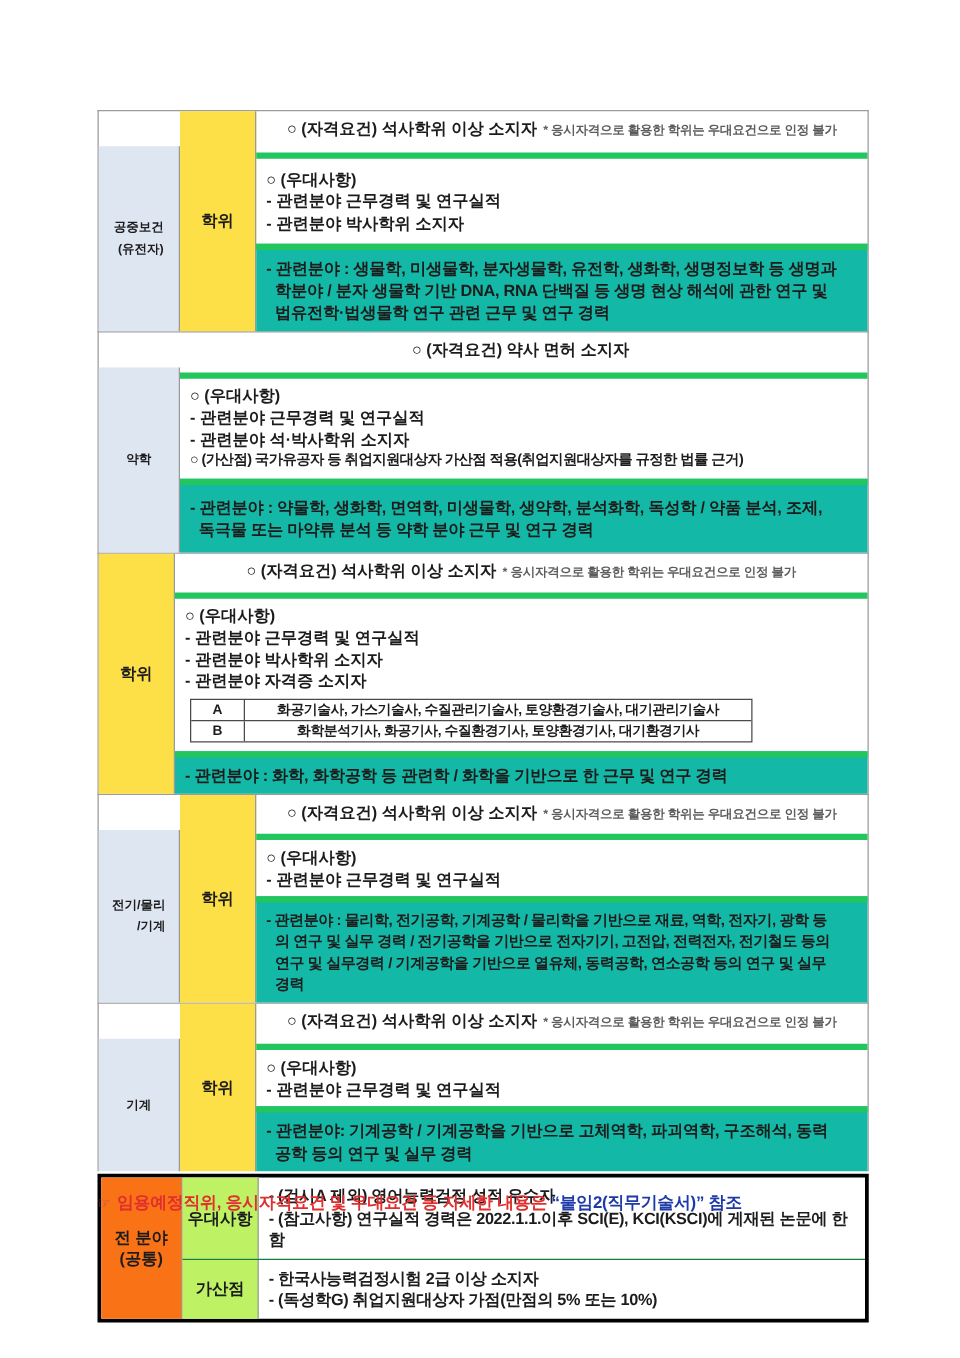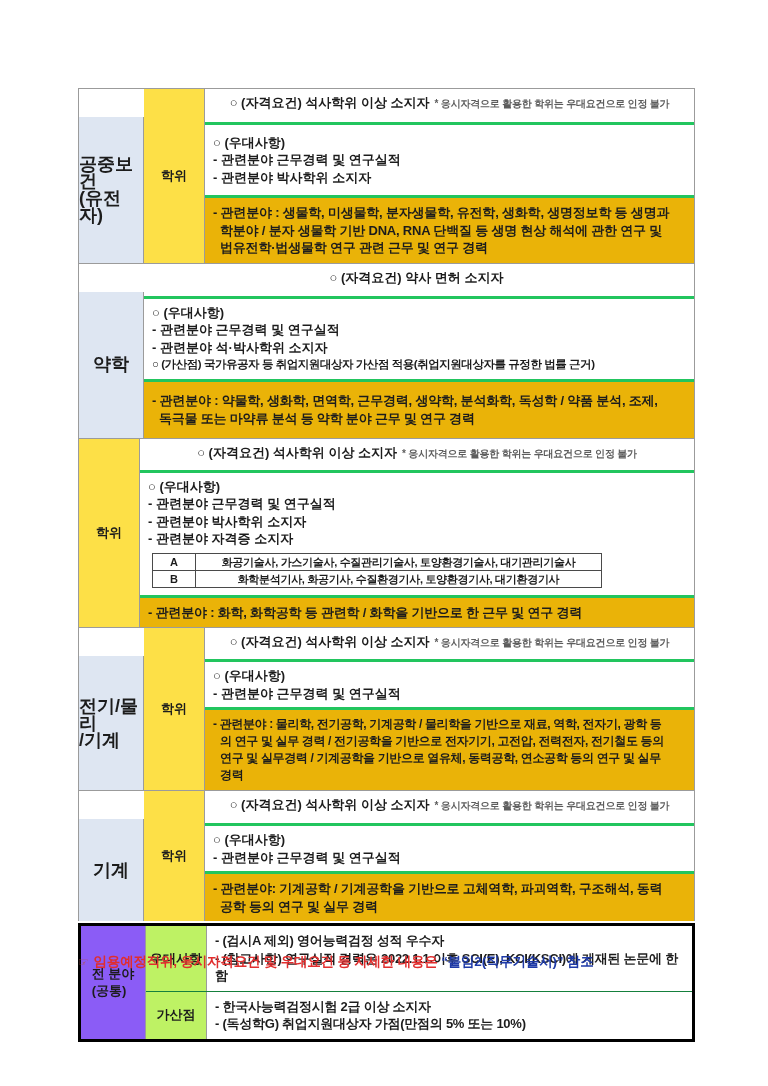--- a/index.html
+++ b/index.html
@@ -14,37 +14,37 @@
   
   .tbl{
     position:absolute;left:78px;top:88px;width:617px;
     font-size:13px;font-weight:600;line-height:17.5px;
     border-bottom:0;
   }
   .sec{display:flex;border:1px solid #9b9b9b;border-bottom:none;}
   .sec:last-of-type{border-bottom:1px solid #9b9b9b;}
   .c1{
     width:64px;flex:0 0 64px;background:#dee6f2;border-right:1px solid #9b9b9b;
-    display:flex;align-items:center;justify-content:center;text-align:left;
-    font-weight:700;white-space:pre-line;font-size:18px;line-height:17px;margin-top:28px;
+    display:flex;align-items:center;justify-content:center;text-align:right;
+    font-weight:700;white-space:pre-line;font-size:10px;line-height:17px;margin-top:28px;
   }
   .c2{
     width:60px;flex:0 0 60px;background:#fde047;border-right:1px solid #9b9b9b;
     display:flex;align-items:center;justify-content:center;font-weight:700;font-size:13px;
   }
   .c3{flex:1;display:flex;flex-direction:column;min-width:0;}
   .sub{padding:5px 8px;display:flex;flex-direction:column;justify-content:center;box-sizing:border-box;}
-  .sub + .sub{border-top:3px solid #22c55e;}
+  .sub + .sub{border-top:5px solid #22c55e;}
   .req{flex-direction:row;align-items:baseline;flex-wrap:wrap;column-gap:5px;}
   .req .main{white-space:nowrap;}
   .note{font-size:10px;color:#5d5d5d;font-weight:600;letter-spacing:-0.2px;}
   .pref{white-space:pre-line;}
   .bonus{white-space:normal;font-size:11.5px;letter-spacing:-0.45px;}
   .rel{
-    background:#eab308;
+    background:#14b8a6;
     padding:6px 24px 6px 15px;text-indent:-7px;
     letter-spacing:-0.2px;
   }
   .tight{font-size:12px;letter-spacing:-0.35px;line-height:17px;}
 
   
   .cert-tbl{
     border:1px solid #4a4a4a;margin:5px 0 2px 4px;width:450px;
     font-size:11px;font-weight:600;line-height:16px;box-sizing:border-box;
   }
@@ -52,22 +52,22 @@
   .cert-row + .cert-row{border-top:1px solid #4a4a4a;}
   .cert-a{flex:0 0 42px;border-right:1px solid #4a4a4a;text-align:center;}
   .cert-v{flex:1;text-align:center;letter-spacing:-0.3px;}
 
   
   .common{
     display:flex;border:3px solid #000;margin-top:2px;
     font-size:13px;font-weight:600;line-height:17.5px;
   }
   .common .cc1{
-    width:64px;flex:0 0 64px;background:#8b5cf6;border-right:1px solid #9b9b9b;
-    display:flex;align-items:center;justify-content:center;
+    width:64px;flex:0 0 64px;background:#f97316;border-right:1px solid #9b9b9b;
+    display:flex;align-items:center;justify-content:center;text-align:center;
     font-weight:700;white-space:pre-line;line-height:17px;
   }
   .common .ccol{flex:1;display:flex;flex-direction:column;min-width:0;}
   .crow{display:flex;box-sizing:border-box;}
   .crow + .crow{border-top:1px solid #15803d;}
   .chead{
     flex:0 0 60px;background:#bef264;border-right:1px solid #9b9b9b;
     display:flex;align-items:center;justify-content:center;font-weight:700;
   }
   .cbody{flex:1;padding:6px 8px;white-space:pre-line;display:flex;flex-direction:column;justify-content:center;letter-spacing:-0.25px;}
@@ -109,21 +109,21 @@
         <div class="sub req" style="min-height:32px">
           <span class="main">○ (자격요건) 약사 면허 소지자</span>
           <span class="note"></span>
         </div>
         <div class="sub" style="min-height:71px">
           <div class="pref">○ (우대사항)
 - 관련분야 근무경력 및 연구실적
 - 관련분야 석·박사학위 소지자</div>
           <div class="bonus">○ (가산점) 국가유공자 등 취업지원대상자 가산점 적용(취업지원대상자를 규정한 법률 근거)</div>
         </div>
-        <div class="sub rel" style="min-height:59px">- 관련분야 : 약물학, 생화학, 면역학, 근무경력, 생약학, 분석화학, 독성학 / 약품 분석, 조제, 독극물 또는 마약류 분석 등 약학 분야 근무 및 연구 경력</div>
+        <div class="sub rel" style="min-height:59px">- 관련분야 : 약물학, 생화학, 면역학, 미생물학, 생약학, 분석화학, 독성학 / 약품 분석, 조제, 독극물 또는 마약류 분석 등 약학 분야 근무 및 연구 경력</div>
       </div>
     </div>
 
     <div class="sec">
       <div class="c2">학위</div>
       <div class="c3">
         <div class="sub req" style="min-height:31px">
           <span class="main">○ (자격요건) 석사학위 이상 소지자</span>
           <span class="note">* 응시자격으로 활용한 학위는 우대요건으로 인정 불가</span>
         </div>

